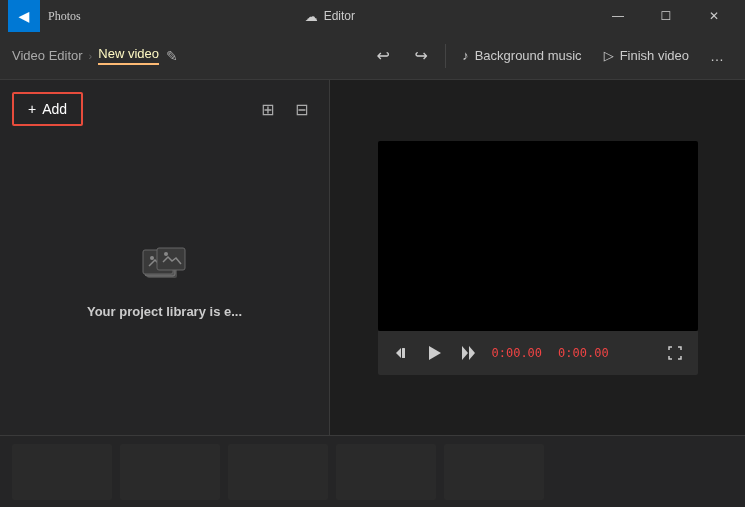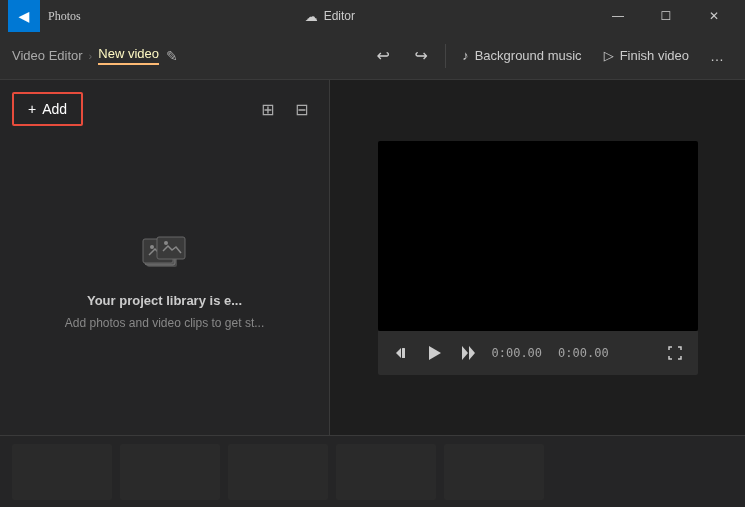--- a/index.html
+++ b/index.html
@@ -267,21 +267,21 @@
       color: #cccccc;
       cursor: pointer;
       display: flex;
       align-items: center;
       justify-content: center;
       font-size: 14px;
       border-radius: 2px;
     }
     .time-display {
       font-size: 12px;
-      color: #a3a3a3;
+      color: #ef4444;
       font-family: monospace;
       margin: 0 4px;
     }
     .ctrl-spacer { flex: 1; }
     .fullscreen-btn {
       width: 30px;
       height: 30px;
       background: transparent;
       border: none;
       color: #cccccc;
@@ -377,21 +377,20 @@
           <rect x="6" y="12" width="30" height="24" rx="2" fill="#555" stroke="#777" stroke-width="1"></rect>
           <rect x="4" y="10" width="30" height="24" rx="2" fill="#3a3a3a" stroke="#666" stroke-width="1"></rect>
           <path d="M10 26 L16 20 L21 25 L25 22 L30 28" stroke="#888" stroke-width="1.5" fill="none"></path>
           <circle cx="13" cy="18" r="2" fill="#888"></circle>
           <rect x="18" y="8" width="28" height="22" rx="2" fill="#3a3a3a" stroke="#666" stroke-width="1"></rect>
           <path d="M24 22 L29 17 L33 21 L37 18 L42 24" stroke="#888" stroke-width="1.5" fill="none"></path>
           <circle cx="27" cy="14" r="2" fill="#888"></circle>
         </svg>
       </div>
       <div class="empty-title">Your project library is e...</div>
-      <div class="empty-subtitle">Add photos and video clips to get st...</div>
     </div>
   </div>
 
   <div class="right-panel">
     <div class="video-preview"></div>
     <div class="playback-controls">
       <button class="ctrl-btn">
         <svg width="12" height="12" viewBox="0 0 12 12" fill="#cccccc">
             <polygon points="6,1 1,6 6,11"></polygon>
             <rect x="7" y="1" width="3" height="10" fill="#cccccc" rx="0.5"></rect>

